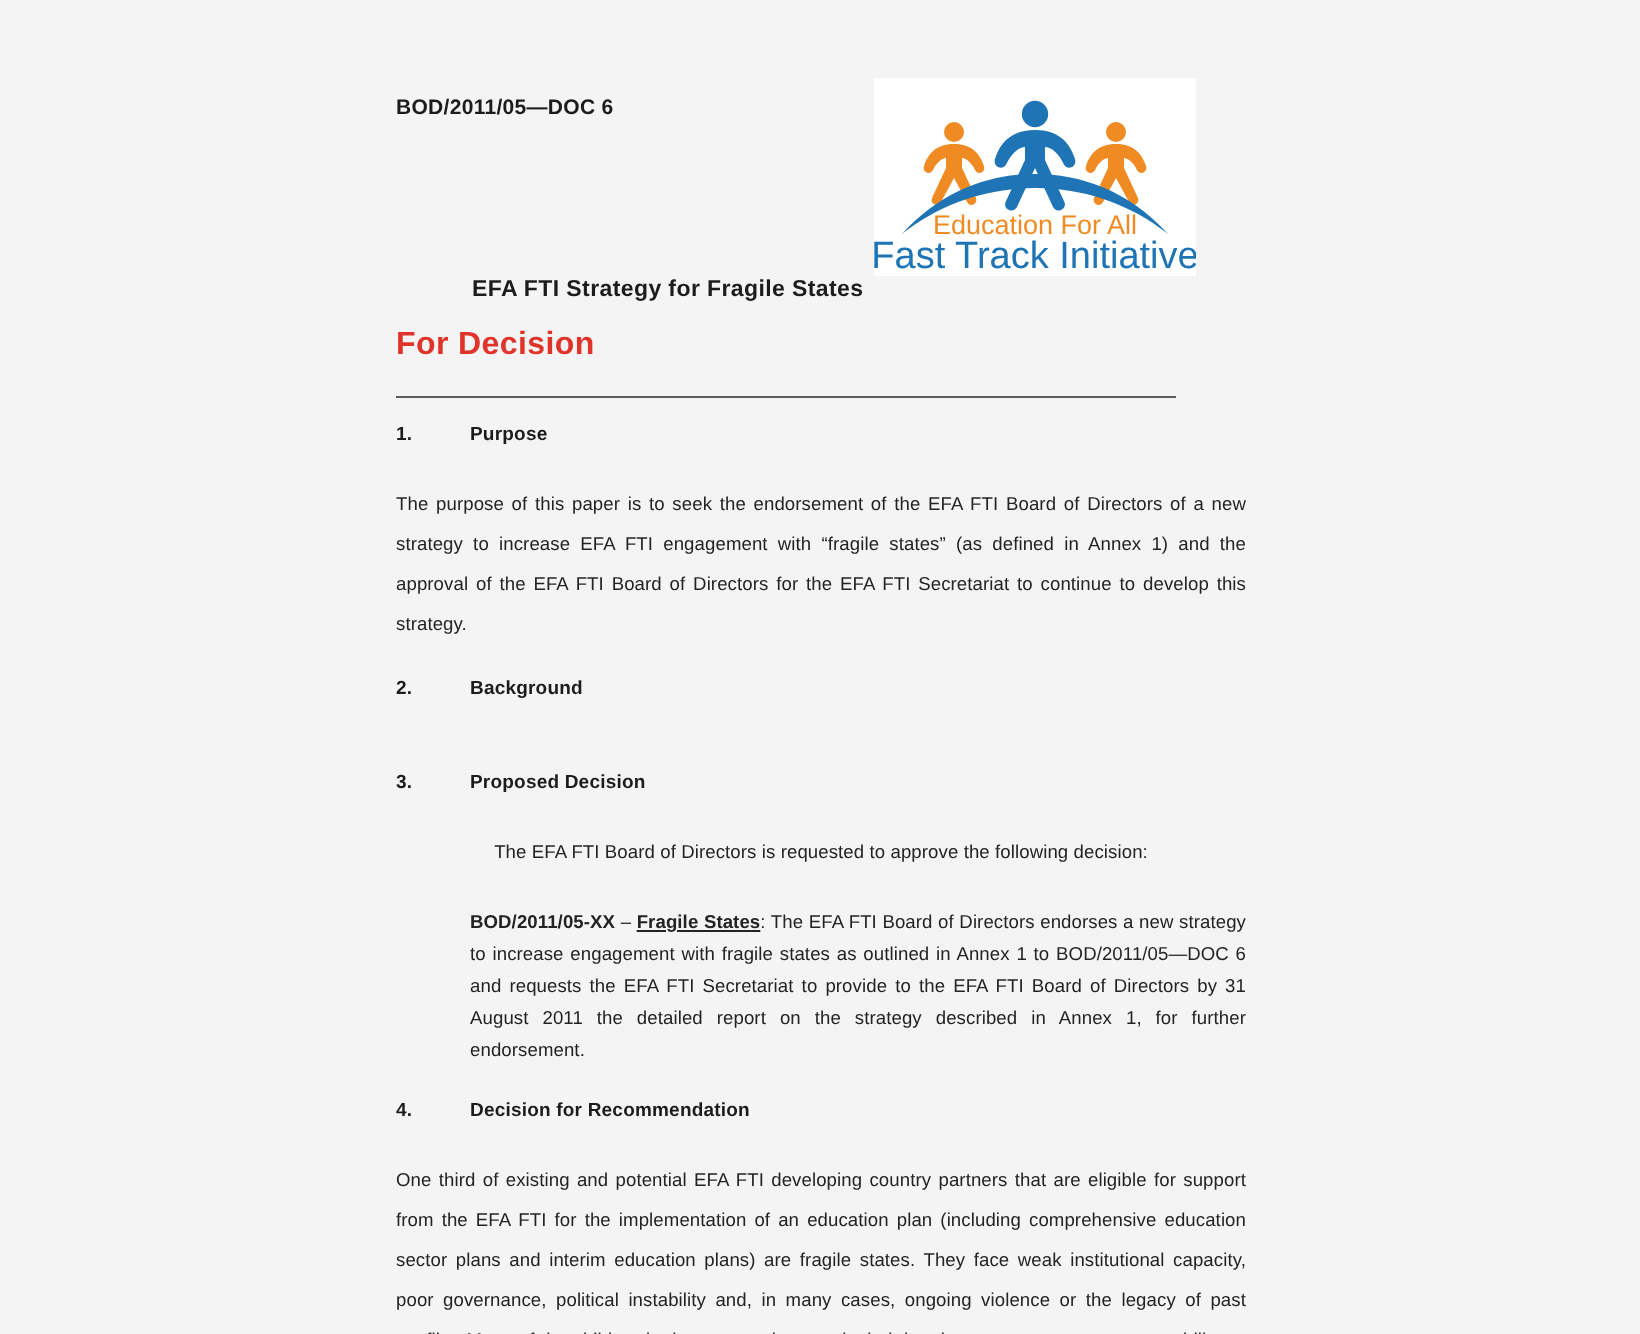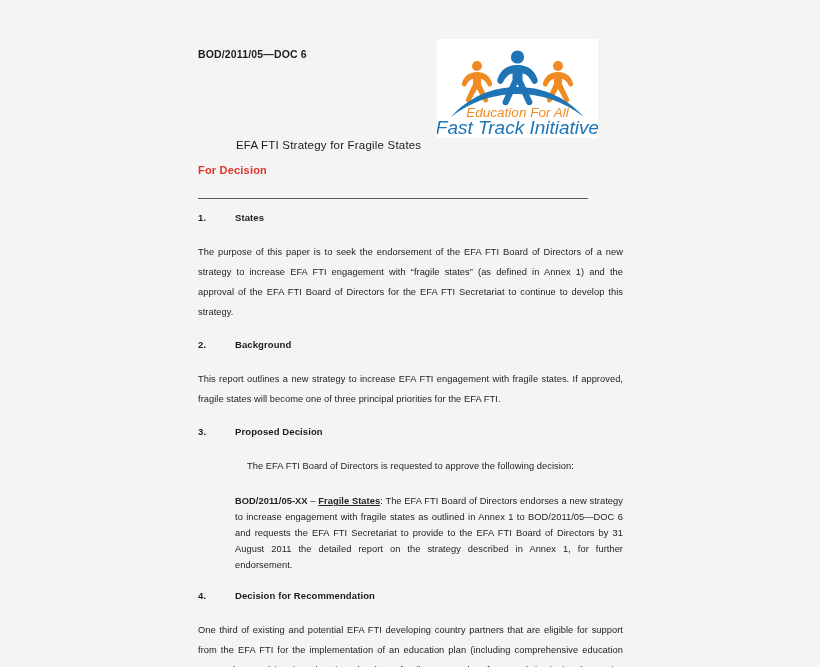--- a/index.html
+++ b/index.html
@@ -38,47 +38,46 @@
     line-height: 20px;
     color: #1c1c1c;
     white-space: nowrap;
   }
 
   .doc-title {
     position: absolute;
     left: 198px;
     top: 139px;
     font-size: 11.5px;
-    font-weight: normal;
+    font-weight: bold;
     letter-spacing: 0.2px;
     color: #1c1c1c;
     white-space: nowrap;
     padding-left: 38px;
   }
   .doc-subtitle {
     position: absolute;
     left: 198px;
     top: 164px;
-    font-size: 11px;
+    font-size: 16px;
     font-weight: bold;
     letter-spacing: 0.2px;
     color: #e0342a;
     white-space: nowrap;
   }
 
   
   .logo-box {
     position: absolute;
     left: 437px;
     top: 39px;
     width: 161px;
     height: 99px;
     background: #a3a3a3;
     overflow: hidden;
-    font-style: italic;
   }
   .logo-svg { display: block; }
 
   
   .hrule {
     position: absolute;
     left: 198px;
     top: 198px;
     width: 390px;
     height: 0;
@@ -169,32 +168,31 @@
 
   <div class="doc-title">EFA FTI Strategy for Fragile States</div>
   <div class="doc-subtitle">For Decision</div>
 
   <div class="hrule"></div>
 
   <div class="content">
 
     <div class="sec-head">
       <span class="num">1.</span>
-      <span class="lbl">States</span>
+      <span class="lbl">Purpose</span>
     </div>
     <div class="gap-after-head"></div>
     <p class="body-par">The purpose of this paper is to seek the endorsement of the EFA FTI Board of Directors of a new strategy to increase EFA FTI engagement with “fragile states” (as defined in Annex 1) and the approval of the EFA FTI Board of Directors for the EFA FTI Secretariat to continue to develop this strategy.</p>
     <div class="gap-after-par"></div>
 
     <div class="sec-head">
       <span class="num">2.</span>
       <span class="lbl">Background</span>
     </div>
     <div class="gap-after-head"></div>
-    <p class="body-par">This report outlines a new strategy to increase EFA FTI engagement with fragile states. If approved, fragile states will become one of three principal priorities for the EFA FTI.</p>
     <div class="gap-after-par"></div>
 
     <div class="sec-head">
       <span class="num">3.</span>
       <span class="lbl">Proposed Decision</span>
     </div>
     <div class="gap-after-head"></div>
     <p class="body-par nojust">The EFA FTI Board of Directors is requested to approve the following decision:</p>
     <div class="gap-after-par"></div>
 

